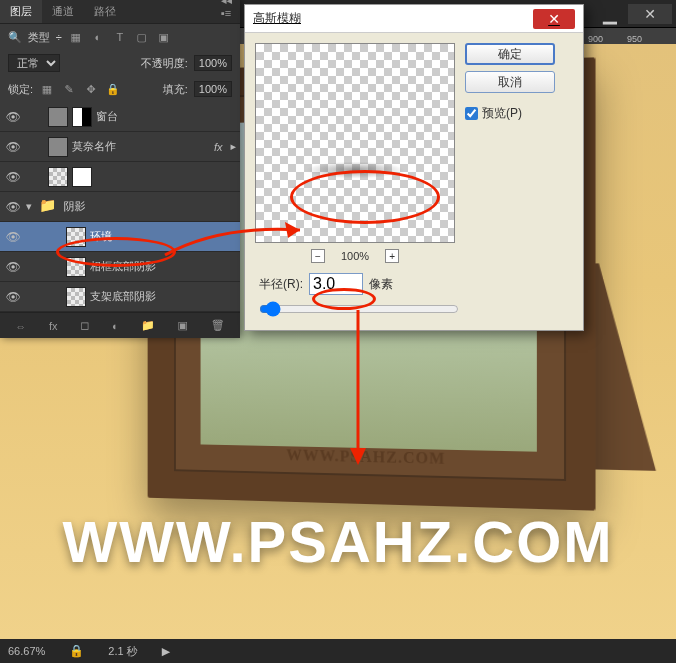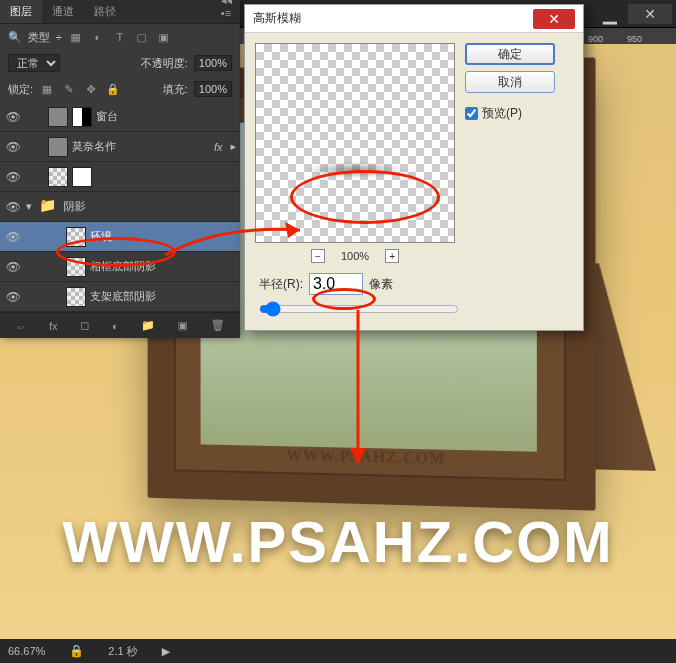--- a/index.html
+++ b/index.html
@@ -50,21 +50,21 @@
 .layer-name { flex: 1; white-space: nowrap; overflow: hidden; }
 .indent2 { margin-left: 36px; }
 .fx { color: #bbb; font-style: italic; margin-right: 4px; }
 .chev { color: #bbb; margin-right: 4px; }
 
 .panel-footer { height: 26px; background: #2d2d2d; display: flex; align-items: center; justify-content: space-around; border-top: 1px solid #222; padding: 0 4px; }
 .panel-footer span { color: #999; font-size: 11px; }
 
 
 .dialog { position: absolute; left: 244px; top: 4px; width: 340px; background: #ece9d8; border: 1px solid #999; z-index: 20; font-size: 12px; box-shadow: 4px 4px 12px rgba(0,0,0,0.5); padding-bottom: 10px; }
-.dlg-title { background: #fff; height: 28px; display: flex; align-items: center; padding: 0 8px; border-bottom: 1px solid #ccc; }
+.dlg-title { background: #fff; height: 28px; display: flex; align-items: center; padding: 0 8px; border-bottom: 1px solid #ccc; text-decoration: underline; }
 .dlg-title .title-text { flex: 1; color: #333; }
 .dlg-close { width: 42px; height: 20px; background: #c9302c; color: #fff; display: flex; align-items: center; justify-content: center; border-radius: 2px; font-size: 14px; }
 .dlg-body { display: flex; padding: 10px; gap: 10px; }
 .preview-wrap { display: flex; flex-direction: column; align-items: center; gap: 6px; }
 .preview { width: 200px; height: 200px; border: 1px solid #888; background: repeating-conic-gradient(#ccc 0 25%, #fff 0 50%) 0 0/16px 16px; position: relative; }
 .preview-blur { position: absolute; left: 30px; right: 30px; top: 115px; height: 22px; background: radial-gradient(ellipse 70px 12px at 50% 50%, rgba(60,60,60,0.5), transparent 70%); }
 .zoom-row { display: flex; align-items: center; gap: 16px; font-size: 11px; color: #333; }
 .zoom-btn { width: 14px; height: 14px; border: 1px solid #888; display: flex; align-items: center; justify-content: center; background: #fff; font-size: 10px; }
 .dlg-side { display: flex; flex-direction: column; gap: 6px; width: 90px; }
 .dlg-btn { height: 22px; background: linear-gradient(#fdfdfd, #e6e6e6); border: 1px solid #7a9ac7; border-radius: 3px; color: #333; font-size: 12px; }

